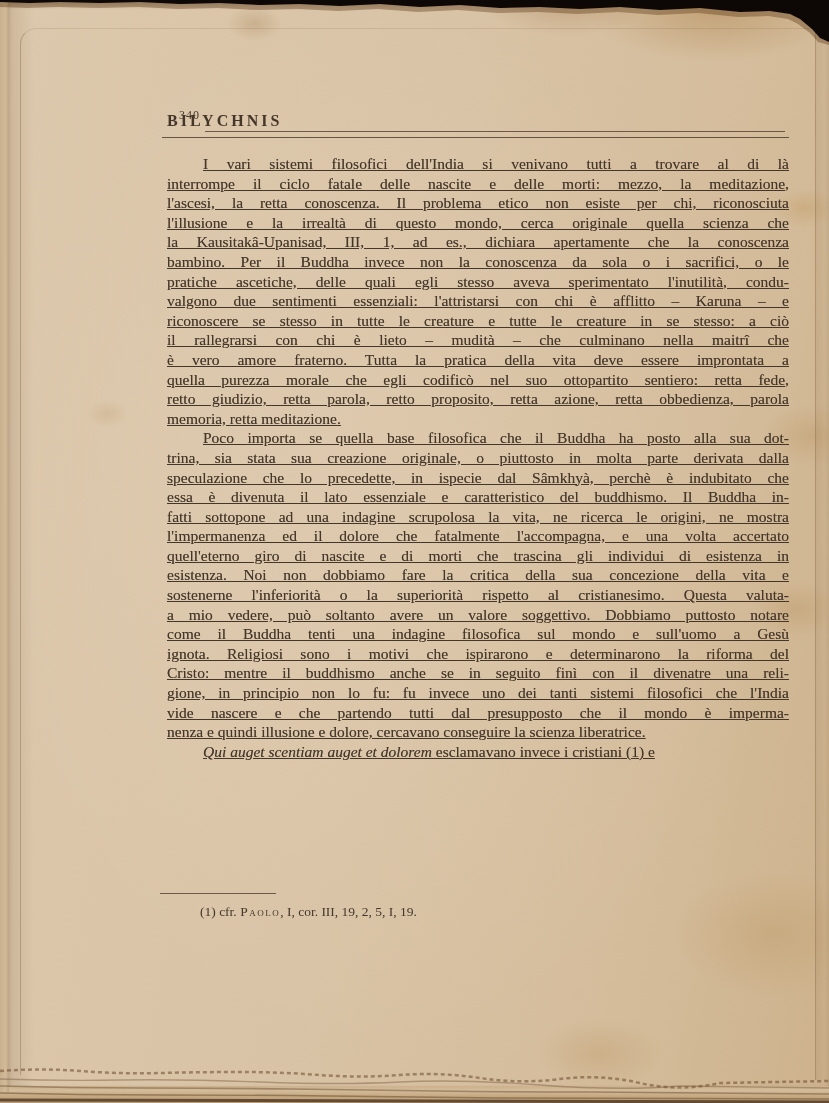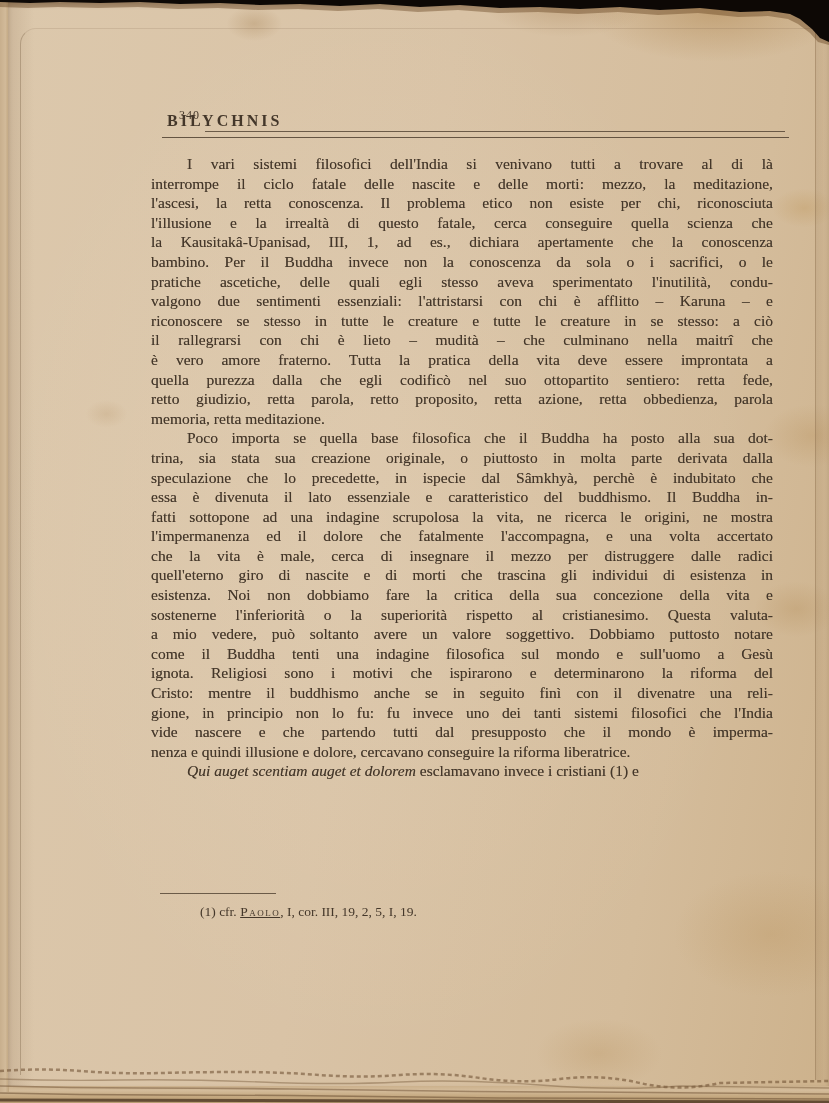--- a/index.html
+++ b/index.html
@@ -79,40 +79,41 @@
   }
   .rule-top {
     position: absolute; left: 38px; right: 4px; top: 25px;
     border-top: 1.5px solid rgba(70,55,40,.75);
   }
   .rule-bottom {
     position: absolute; left: -5px; right: 0; top: 31px;
     border-top: 1.5px solid rgba(70,55,40,.8);
   }
   .body-text {
-    position: absolute; left: 143px; top: 152px; width: 622px;
+    position: absolute; left: 159px; top: 152px; width: 622px;
     color: var(--ink, #44372a);
     font-size: 15.5px; line-height: 19.6px;
     text-shadow: 0 0 .5px rgba(68,55,42,.55);
+    text-decoration: underline;
   }
   .paragraph { margin: 0; }
   .line { text-align: justify; text-align-last: justify; white-space: normal; }
   .line.last { text-align-last: left; }
   .line.first { text-indent: 36px; }
   .italic { font-style: italic; }
   .footnote-rule {
     position: absolute; left: 152px; top: 891px; width: 116px;
     border-top: 1.5px solid rgba(70,55,40,.75);
   }
   .footnote {
     position: absolute; left: 159px; top: 901px; width: 622px;
     color: var(--ink, #44372a);
     font-size: 13.5px; line-height: 17px; text-indent: 33px;
   }
-  .smallcaps { font-variant: small-caps; letter-spacing: 1.5px; text-decoration: underline; }
+  .smallcaps { font-variant: small-caps; letter-spacing: 1.5px; }
 </style>
 </head>
 <body>
 
 <div id="canvas">
 
   <div class="under-bottom"></div>
   <div class="under-left"></div>
 
   <div class="page">
@@ -125,50 +126,49 @@
       <span class="journal">BILYCHNIS</span>
       <div class="rule-top"></div>
       <div class="rule-bottom"></div>
     </div>
 
     <div class="body-text">
         <div class="paragraph">
           <div class="line first">I vari sistemi filosofici dell'India si venivano tutti a trovare al di là</div>
           <div class="line">interrompe il ciclo fatale delle nascite e delle morti: mezzo, la meditazione,</div>
           <div class="line">l'ascesi, la retta conoscenza. Il problema etico non esiste per chi, riconosciuta</div>
-          <div class="line">l'illusione e la irrealtà di questo fatale, cerca conseguire quella scienza che</div>
+          <div class="line">l'illusione e la irrealtà di questo mondo, cerca originale quella scienza che</div>
           <div class="line">la Kausitakâ-Upanisad, III, 1, ad es., dichiara apertamente che la conoscenza</div>
           <div class="line">bambino. Per il Buddha invece non la conoscenza da sola o i sacrifici, o le</div>
           <div class="line">pratiche ascetiche, delle quali egli stesso aveva sperimentato l'inutilità, condu-</div>
           <div class="line">valgono due sentimenti essenziali: l'attristarsi con chi è afflitto – Karuna – e</div>
           <div class="line">riconoscere se stesso in tutte le creature e tutte le creature in se stesso: a ciò</div>
           <div class="line">il rallegrarsi con chi è lieto – mudità – che culminano nella maitrî che</div>
           <div class="line">è vero amore fraterno. Tutta la pratica della vita deve essere improntata a</div>
-          <div class="line">quella purezza dalla che egli codificò nel suo ottopartito sentiero: retta fede,</div>
+          <div class="line">quella purezza morale che egli codificò nel suo ottopartito sentiero: retta fede,</div>
           <div class="line">retto giudizio, retta parola, retto proposito, retta azione, retta obbedienza, parola</div>
           <div class="line last">memoria, retta meditazione.</div>
         </div>
         <div class="paragraph">
           <div class="line first">Poco importa se quella base filosofica che il Buddha ha posto alla sua dot-</div>
           <div class="line">trina, sia stata sua creazione originale, o piuttosto in molta parte derivata dalla</div>
           <div class="line">speculazione che lo precedette, in ispecie dal Sâmkhyà, perchè è indubitato che</div>
           <div class="line">essa è divenuta il lato essenziale e caratteristico del buddhismo. Il Buddha in-</div>
           <div class="line">fatti sottopone ad una indagine scrupolosa la vita, ne ricerca le origini, ne mostra</div>
           <div class="line">l'impermanenza ed il dolore che fatalmente l'accompagna, e una volta accertato</div>
-          <div class="line">che la vita è male, cerca di insegnare il mezzo per distruggere dalle radici</div>
           <div class="line">quell'eterno giro di nascite e di morti che trascina gli individui di esistenza in</div>
           <div class="line">esistenza. Noi non dobbiamo fare la critica della sua concezione della vita e</div>
           <div class="line">sostenerne l'inferiorità o la superiorità rispetto al cristianesimo. Questa valuta-</div>
           <div class="line">a mio vedere, può soltanto avere un valore soggettivo. Dobbiamo puttosto notare</div>
           <div class="line">come il Buddha tenti una indagine filosofica sul mondo e sull'uomo a Gesù</div>
           <div class="line">ignota. Religiosi sono i motivi che ispirarono e determinarono la riforma del</div>
           <div class="line">Cristo: mentre il buddhismo anche se in seguito finì con il divenatre una reli-</div>
           <div class="line">gione, in principio non lo fu: fu invece uno dei tanti sistemi filosofici che l'India</div>
           <div class="line">vide nascere e che partendo tutti dal presupposto che il mondo è imperma-</div>
-          <div class="line last">nenza e quindi illusione e dolore, cercavano conseguire la riforma liberatrice.</div>
+          <div class="line last">nenza e quindi illusione e dolore, cercavano conseguire la scienza liberatrice.</div>
         </div>
         <div class="paragraph">
           <div class="line first last"><span class="italic">Qui auget scentiam auget et dolorem</span><span> esclamavano invece i cristiani (1) e</span></div>
         </div>
       </div>
 
     <div class="footnote-rule"></div>
     <div class="footnote"><span>(1)</span><span> cfr. </span><span class="smallcaps">Paolo</span><span>, I, cor. III, 19, 2, 5, I, 19.</span></div>
   </div>
 

